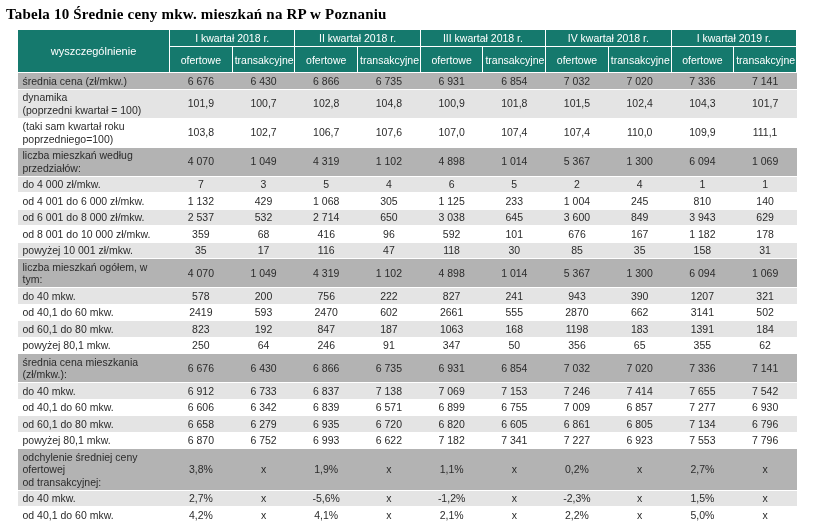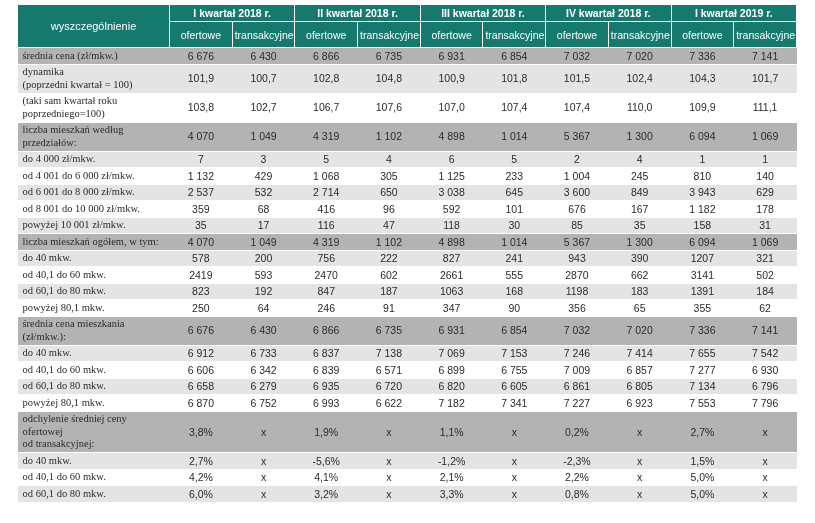--- a/index.html
+++ b/index.html
@@ -27,41 +27,42 @@
   table.price-table{
     border-collapse:collapse;table-layout:fixed;
     width:780px;margin-left:11px;
   }
   thead th{
     background:var(--header-bg);color:var(--header-text);
     border:1px solid #fff;font-size:10.5px;
     padding:2px 2px;vertical-align:middle;
   }
   th.corner{width:152px;font-weight:normal;font-size:11px;}
-  th.group-header{font-weight:bold;height:16px;}
+  th.group-header{font-weight:normal;height:16px;}
   th.sub-header{font-weight:normal;height:26px;width:62px;}
   tbody td{
     font-size:10.5px;line-height:12.5px;
     padding:1.5px 3px;border-bottom:1px solid #fff;
     vertical-align:middle;color:var(--body-text);
   }
   td.label-cell{
-    text-align:left;padding-left:5px;white-space:pre-line;font-family:Liberation Serif, serif;
+    text-align:left;padding-left:5px;white-space:pre-line;
   }
   td.value-cell{text-align:center;}
   tr.row-section td{background:var(--section-bg);}
   tr.row-shade td{background:var(--shade-bg);}
   tr.row-plain td{background:var(--plain-bg);}
   tr.gap-before td{border-top:1px solid #737373;}
   tr.tall td{height:28px;}
 </style>
 </head>
 <body>
 
 <div class="page">
+  <div class="title">Tabela 10 Średnie ceny mkw. mieszkań na RP w Poznaniu</div>
 
   <table class="price-table">
     <thead>
       <tr>
         <th class="corner" rowspan="2">wyszczególnienie</th>
         <th class="group-header" colspan="2">I kwartał 2018 r.</th>
         <th class="group-header" colspan="2">II kwartał 2018 r.</th>
         <th class="group-header" colspan="2">III kwartał 2018 r.</th>
         <th class="group-header" colspan="2">IV kwartał 2018 r.</th>
         <th class="group-header" colspan="2">I kwartał 2019 r.</th>
@@ -252,21 +253,21 @@
           <td class="value-cell">1391</td>
           <td class="value-cell">184</td>
         </tr>
         <tr class="row-plain">
           <td class="label-cell">powyżej 80,1 mkw.</td>
           <td class="value-cell">250</td>
           <td class="value-cell">64</td>
           <td class="value-cell">246</td>
           <td class="value-cell">91</td>
           <td class="value-cell">347</td>
-          <td class="value-cell">90</td>
+          <td class="value-cell">50</td>
           <td class="value-cell">356</td>
           <td class="value-cell">65</td>
           <td class="value-cell">355</td>
           <td class="value-cell">62</td>
         </tr>
         <tr class="row-section">
           <td class="label-cell">średnia cena mieszkania (zł/mkw.):</td>
           <td class="value-cell">6 676</td>
           <td class="value-cell">6 430</td>
           <td class="value-cell">6 866</td>

